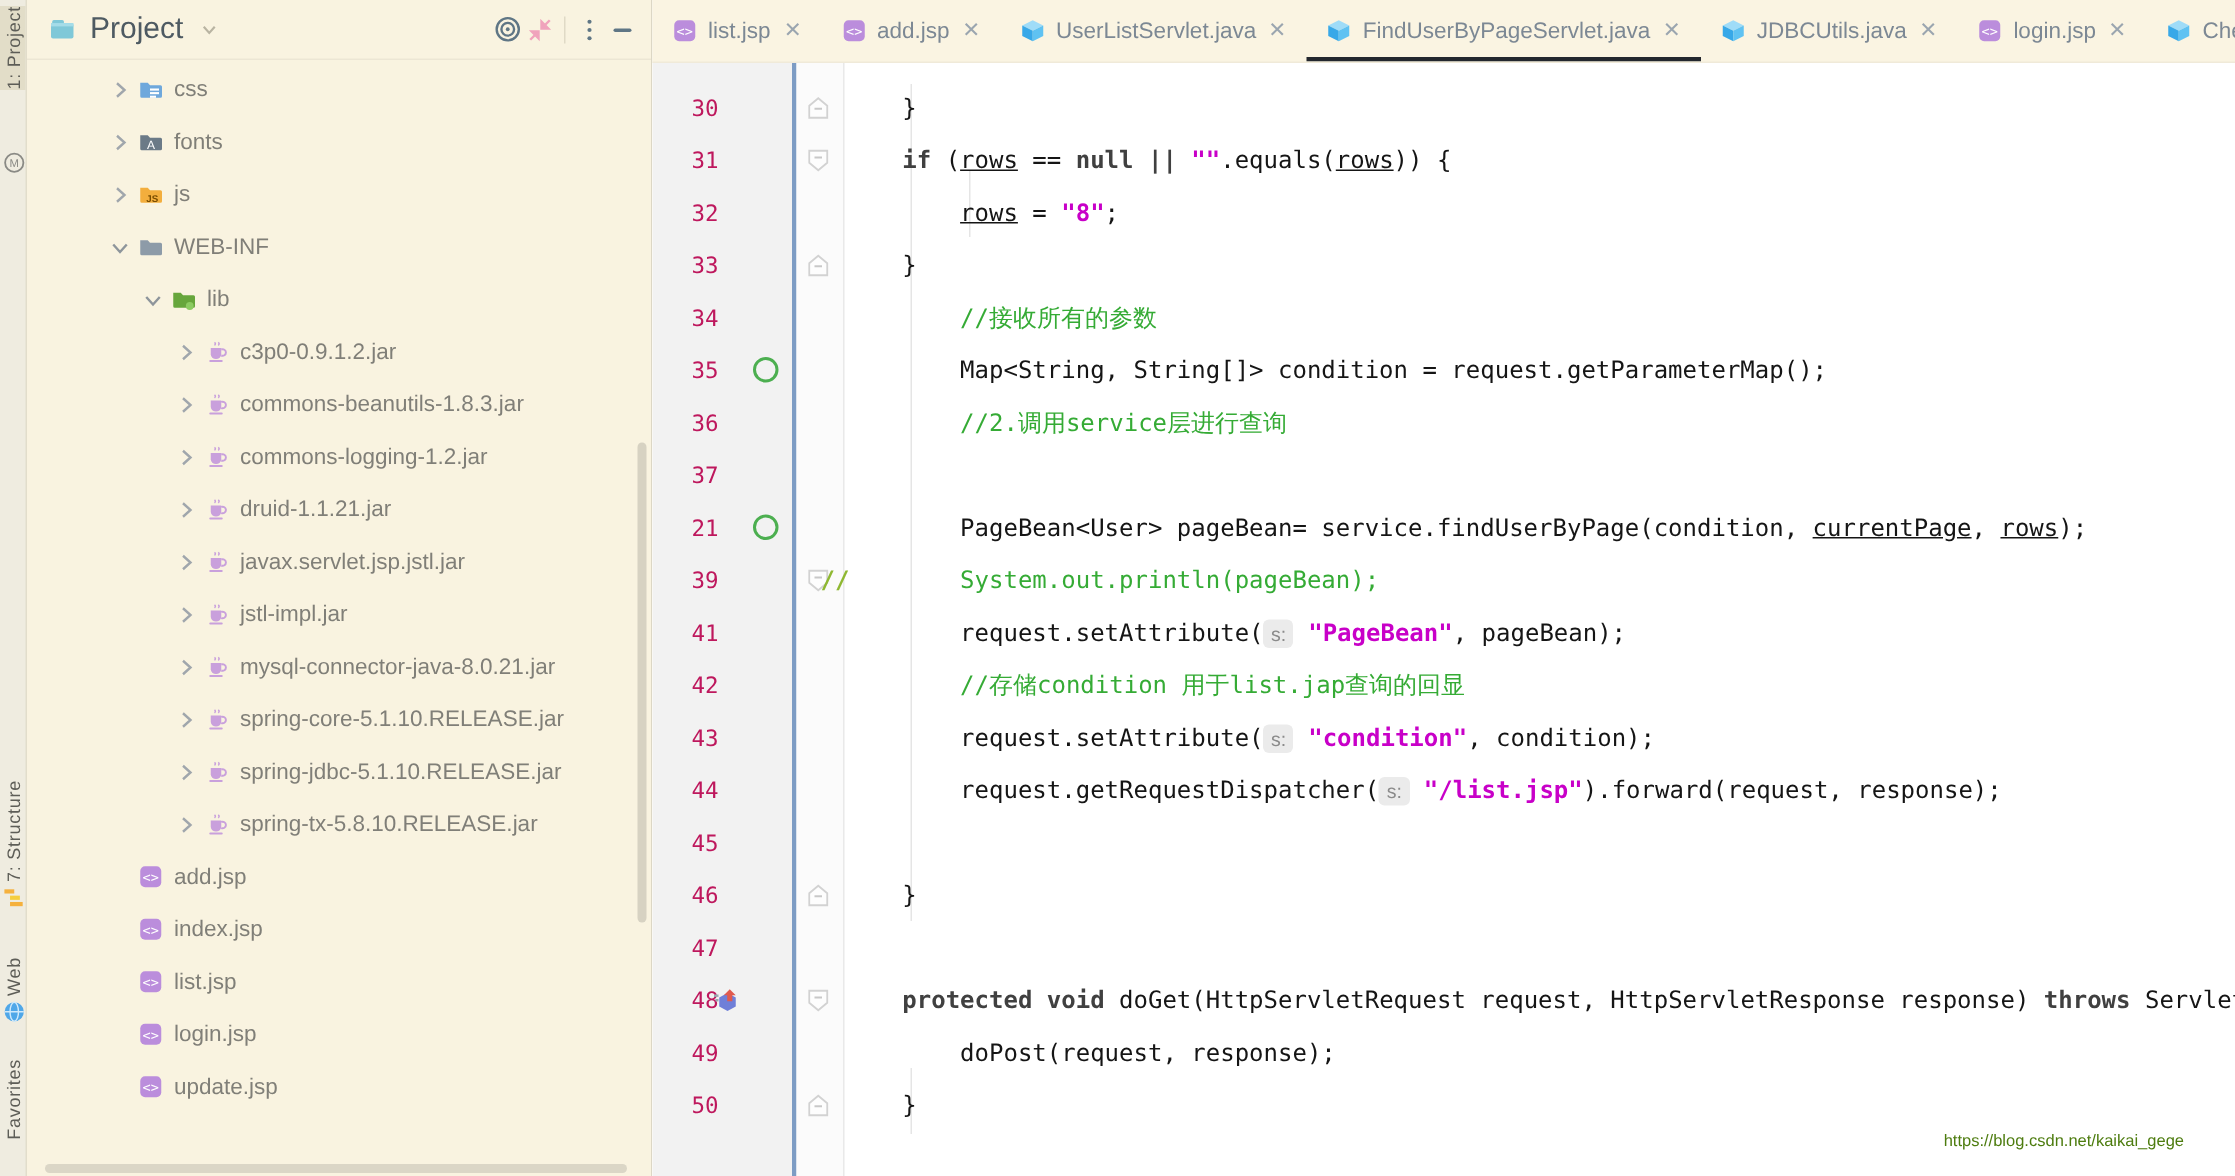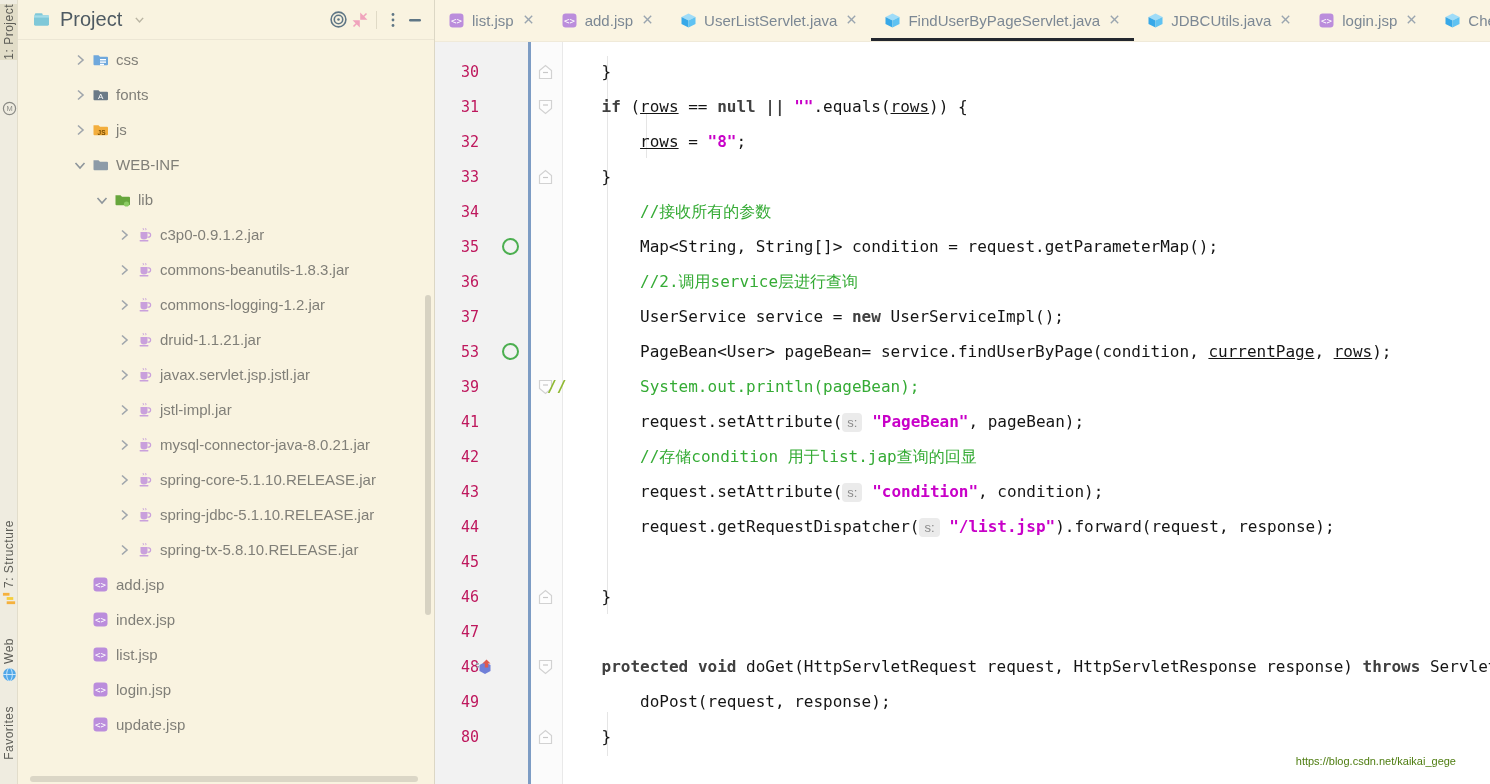--- a/index.html
+++ b/index.html
@@ -623,24 +623,23 @@
             <span class="mark-circle"></span>
           </div>
           <div class="crow">
             <span class="ln">36</span>
             <span class="fold"></span>
             <span class="codetxt"><span>        </span><span class="tk-c">//2.调用service层进行查询</span></span>
           </div>
           <div class="crow">
             <span class="ln">37</span>
             <span class="fold"></span>
-            <span class="codetxt"><span>        UserService service = </span><span class="tk-k">new</span><span> UserServiceImpl();</span></span>
-          </div>
-          <div class="crow">
-            <span class="ln">53</span>
+          </div>
+          <div class="crow">
+            <span class="ln">21</span>
             <span class="fold"></span>
             <span class="codetxt"><span>        PageBean&lt;User&gt; pageBean= service.findUserByPage(condition, </span><span class="tk-u">currentPage</span><span>, </span><span class="tk-u">rows</span><span>);</span></span>
             <span class="mark-circle"></span>
           </div>
           <div class="crow">
             <span class="ln">39</span>
             <span class="fold">
               <svg width="15" height="16" viewBox="0 0 15 16">
                 <polygon points="1.5,1.5 13.5,1.5 13.5,9.5 7.5,14.5 1.5,9.5" fill="#FDFDFD" stroke="#D2D2D2" stroke-width="1.2"></polygon>
                 <line x1="5" y1="6" x2="10" y2="6" stroke="#C8C8C8" stroke-width="1.2"></line>
@@ -704,21 +703,21 @@
                 <polygon points="10,4 15.5,7 15.5,13 10,16 4.5,13 4.5,7" fill="#6F7FD8"></polygon>
                 <path d="M11.5 1.5 L15.5 5.5 L13.2 5.5 L13.2 9.5 L9.8 9.5 L9.8 5.5 L7.5 5.5 Z" fill="#E05A4F"></path>
               </svg></span>
           </div>
           <div class="crow">
             <span class="ln">49</span>
             <span class="fold"></span>
             <span class="codetxt"><span>        doPost(request, response);</span></span>
           </div>
           <div class="crow">
-            <span class="ln">80</span>
+            <span class="ln">50</span>
             <span class="fold">
               <svg width="15" height="16" viewBox="0 0 15 16">
                 <polygon points="1.5,6.5 7.5,1.5 13.5,6.5 13.5,14.5 1.5,14.5" fill="#FDFDFD" stroke="#D2D2D2" stroke-width="1.2"></polygon>
                 <line x1="5" y1="8.5" x2="10" y2="8.5" stroke="#C8C8C8" stroke-width="1.2"></line>
               </svg>
             </span>
             <span class="codetxt"><span>    }</span></span>
           </div>
         </div>
       <div id="watermark">https://blog.csdn.net/kaikai_gege</div>

